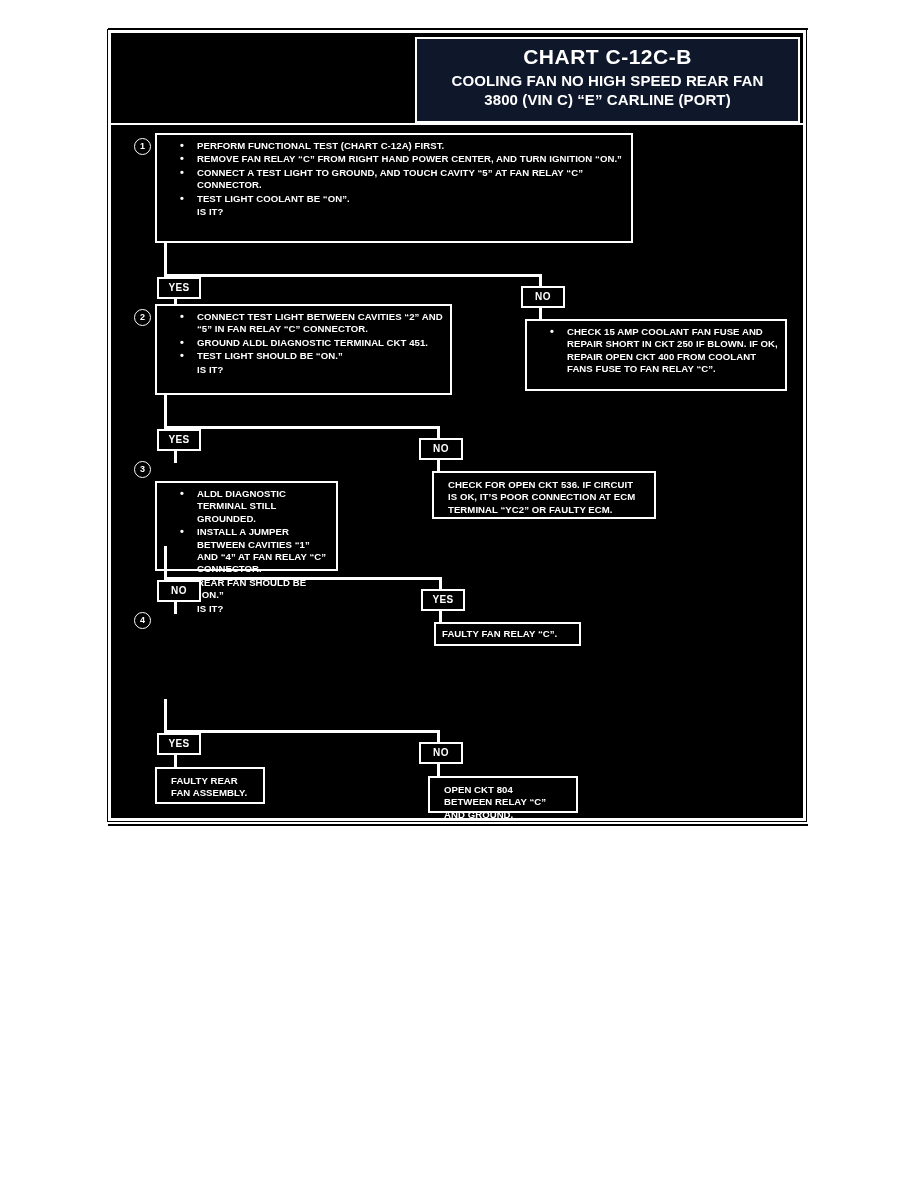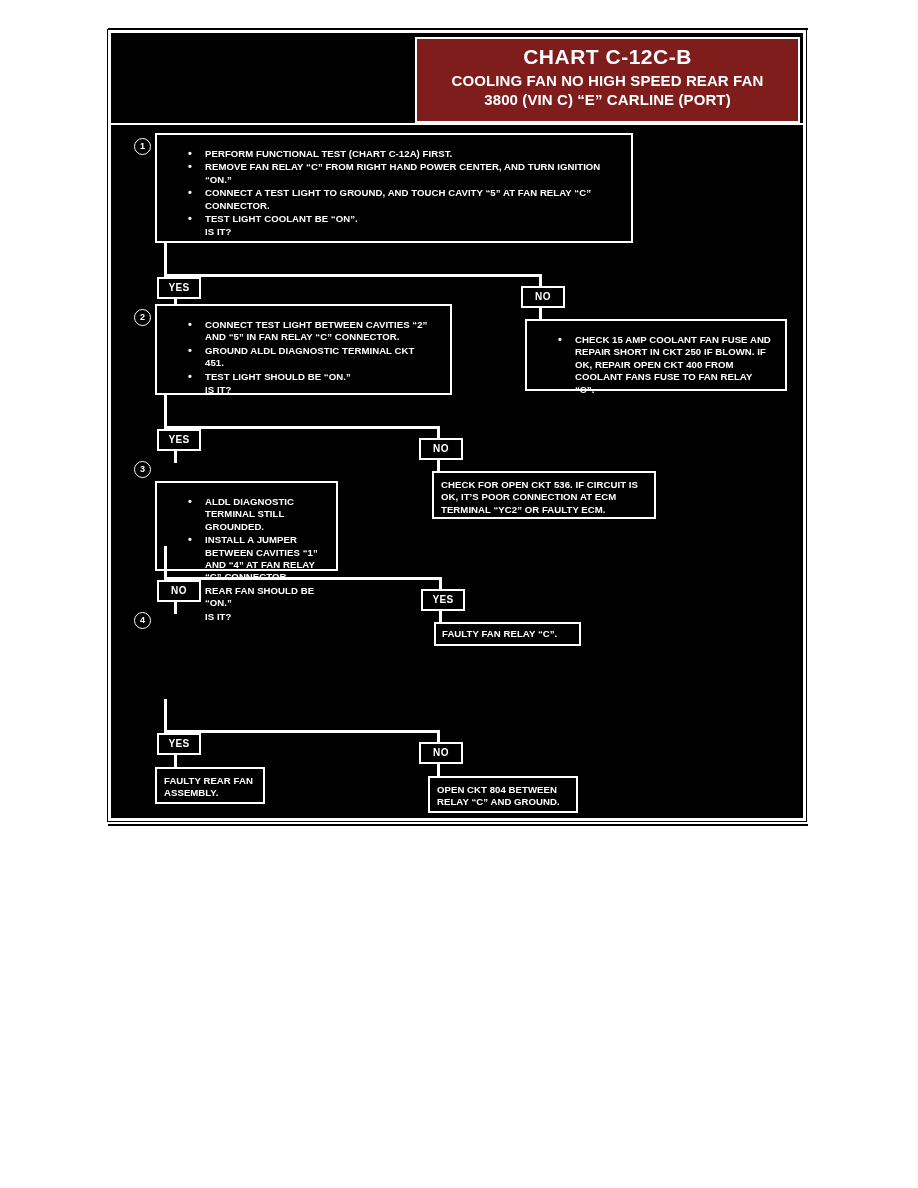--- a/index.html
+++ b/index.html
@@ -53,21 +53,21 @@
 
   
   .title-block {
     position: absolute;
     left: 304px;
     top: 4px;
     width: 385px;
     height: 86px;
     border: 2px solid #ffffff;
     box-sizing: border-box;
-    background: #7f1d1d;
+    background: #0f172a;
     color: #ffffff;
     text-align: center;
     padding-top: 4px;
   }
   .chart-number {
     font-size: 21px;
     font-weight: bold;
     letter-spacing: 0.5px;
     line-height: 28px;
     white-space: nowrap;
@@ -94,21 +94,21 @@
   .box {
     position: absolute;
     border: 2px solid #ffffff;
     box-sizing: border-box;
     background: #000000;
     color: #ffffff;
   }
 
   .box ul {
     list-style: none;
-    margin: 8px;
+    margin: 0;
     padding: 5px 6px 4px 20px;
   }
   .box li {
     position: relative;
     padding-left: 20px;
     font-size: 9.6px;
     font-weight: bold;
     line-height: 12.4px;
     letter-spacing: 0.05px;
     margin-bottom: 1px;
@@ -119,21 +119,21 @@
     left: 3px;
     top: -1px;
     font-size: 11px;
     line-height: 13px;
   }
   .box li.nobullet {
     padding-left: 20px;
   }
 
   .plain-text {
-    padding: 6px 7px;
+    padding: 6px 14px;
     font-size: 9.6px;
     font-weight: bold;
     line-height: 12.4px;
     letter-spacing: 0.05px;
   }
 
   
   .step-circle {
     position: absolute;
     width: 17px;

